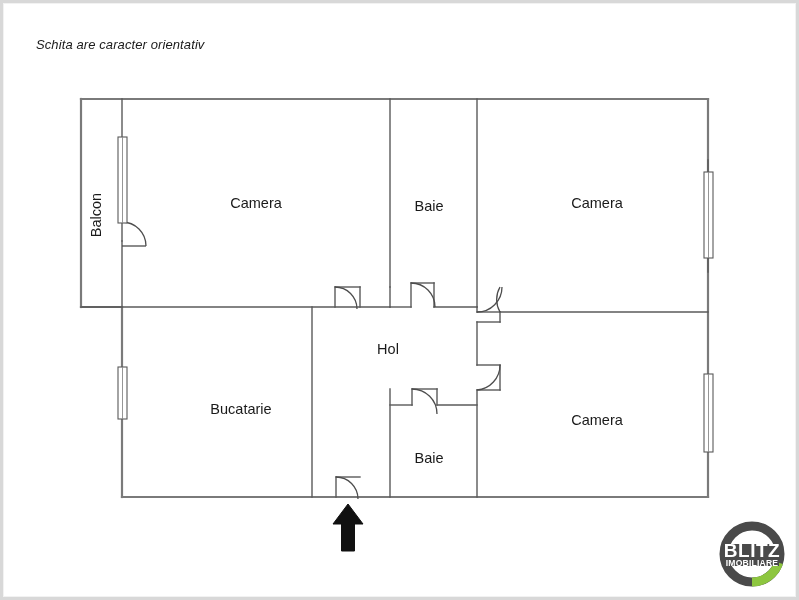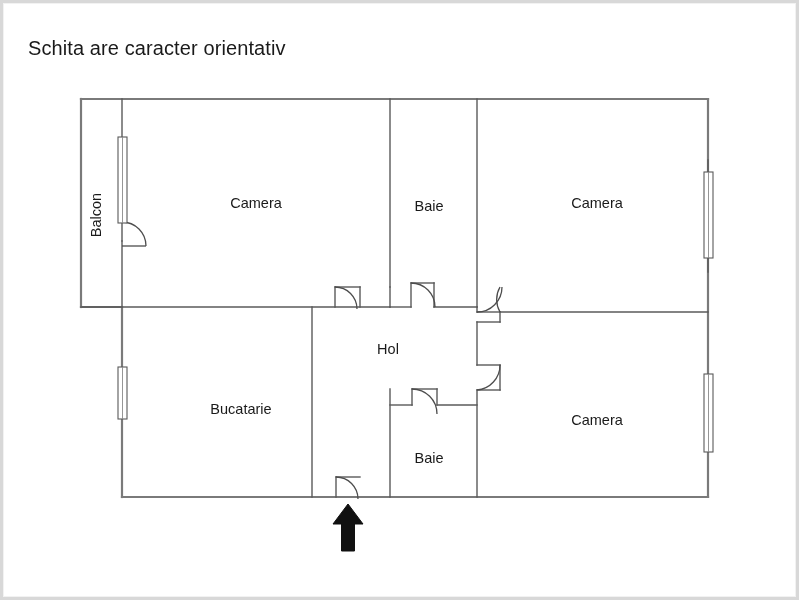--- a/index.html
+++ b/index.html
@@ -31,26 +31,27 @@
     pointer-events: none;
   }
   .frame-border::after{
     content:"";
     position:absolute;
     left:0;top:0;right:0;bottom:0;
     border:1px solid #f2f2f2;
   }
   #title {
     position: absolute;
-    left: 28px;
+    left: 36px;
     top: 37px;
-    font-size: 20px;
+    font-size: 13px;
     color: #1a1a1a;
     letter-spacing: 0.1px;
     white-space: nowrap;
+    font-style: italic;
   }
   #plan-svg {
     position: absolute;
     left: 0;
     top: 0;
   }
   .room-label {
     font-family: "Liberation Sans", sans-serif;
     font-size: 14.5px;
     fill: #1a1a1a;
@@ -201,14 +202,26 @@
       <text class="room-label" x="256" y="204">Camera</text>
       <text class="room-label" x="429" y="207">Baie</text>
       <text class="room-label" x="597" y="204">Camera</text>
       <text class="room-label" x="388" y="350">Hol</text>
       <text class="room-label" x="241" y="410">Bucatarie</text>
       <text class="room-label" x="429" y="459">Baie</text>
       <text class="room-label" x="597" y="421">Camera</text>
     </g>
   </svg>
 
+  <div id="logo">
+    <svg width="72" height="72" viewBox="0 0 72 72">
+
+      <circle cx="36" cy="36" r="28" fill="none" stroke="#4a4a4a" stroke-width="9"></circle>
+
+      <path d="M 36 64 A 28 28 0 0 0 62.6 44.7" fill="none" stroke="#8dc63f" stroke-width="9" stroke-linecap="butt"></path>
+
+      <rect x="9" y="26" width="54" height="22" fill="#4a4a4a"></rect>
+      <text class="logo-text-blitz" x="36" y="38.5">BLITZ</text>
+      <text class="logo-text-sub" x="36" y="47.5">IMOBILIARE</text>
+    </svg>
+  </div>
 
 </div>
 
 </body></html>

